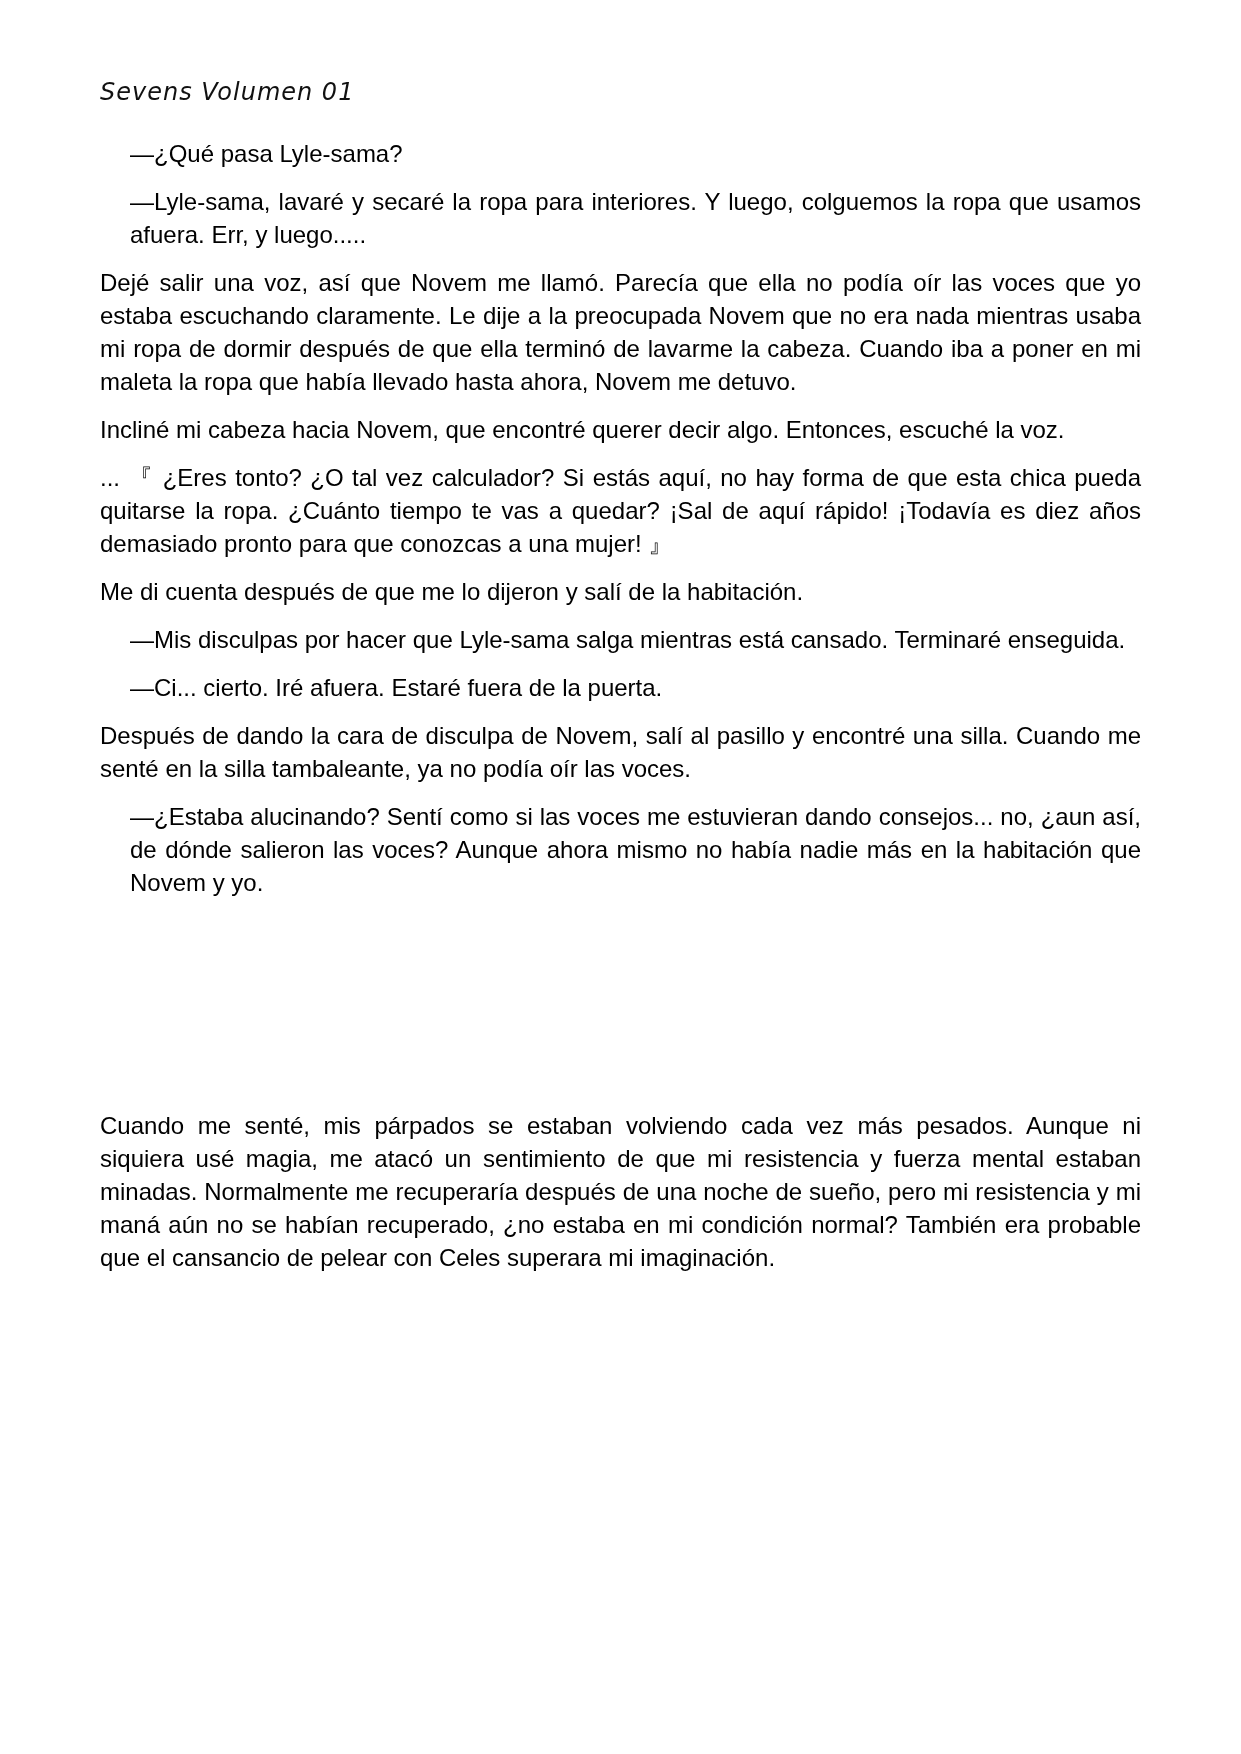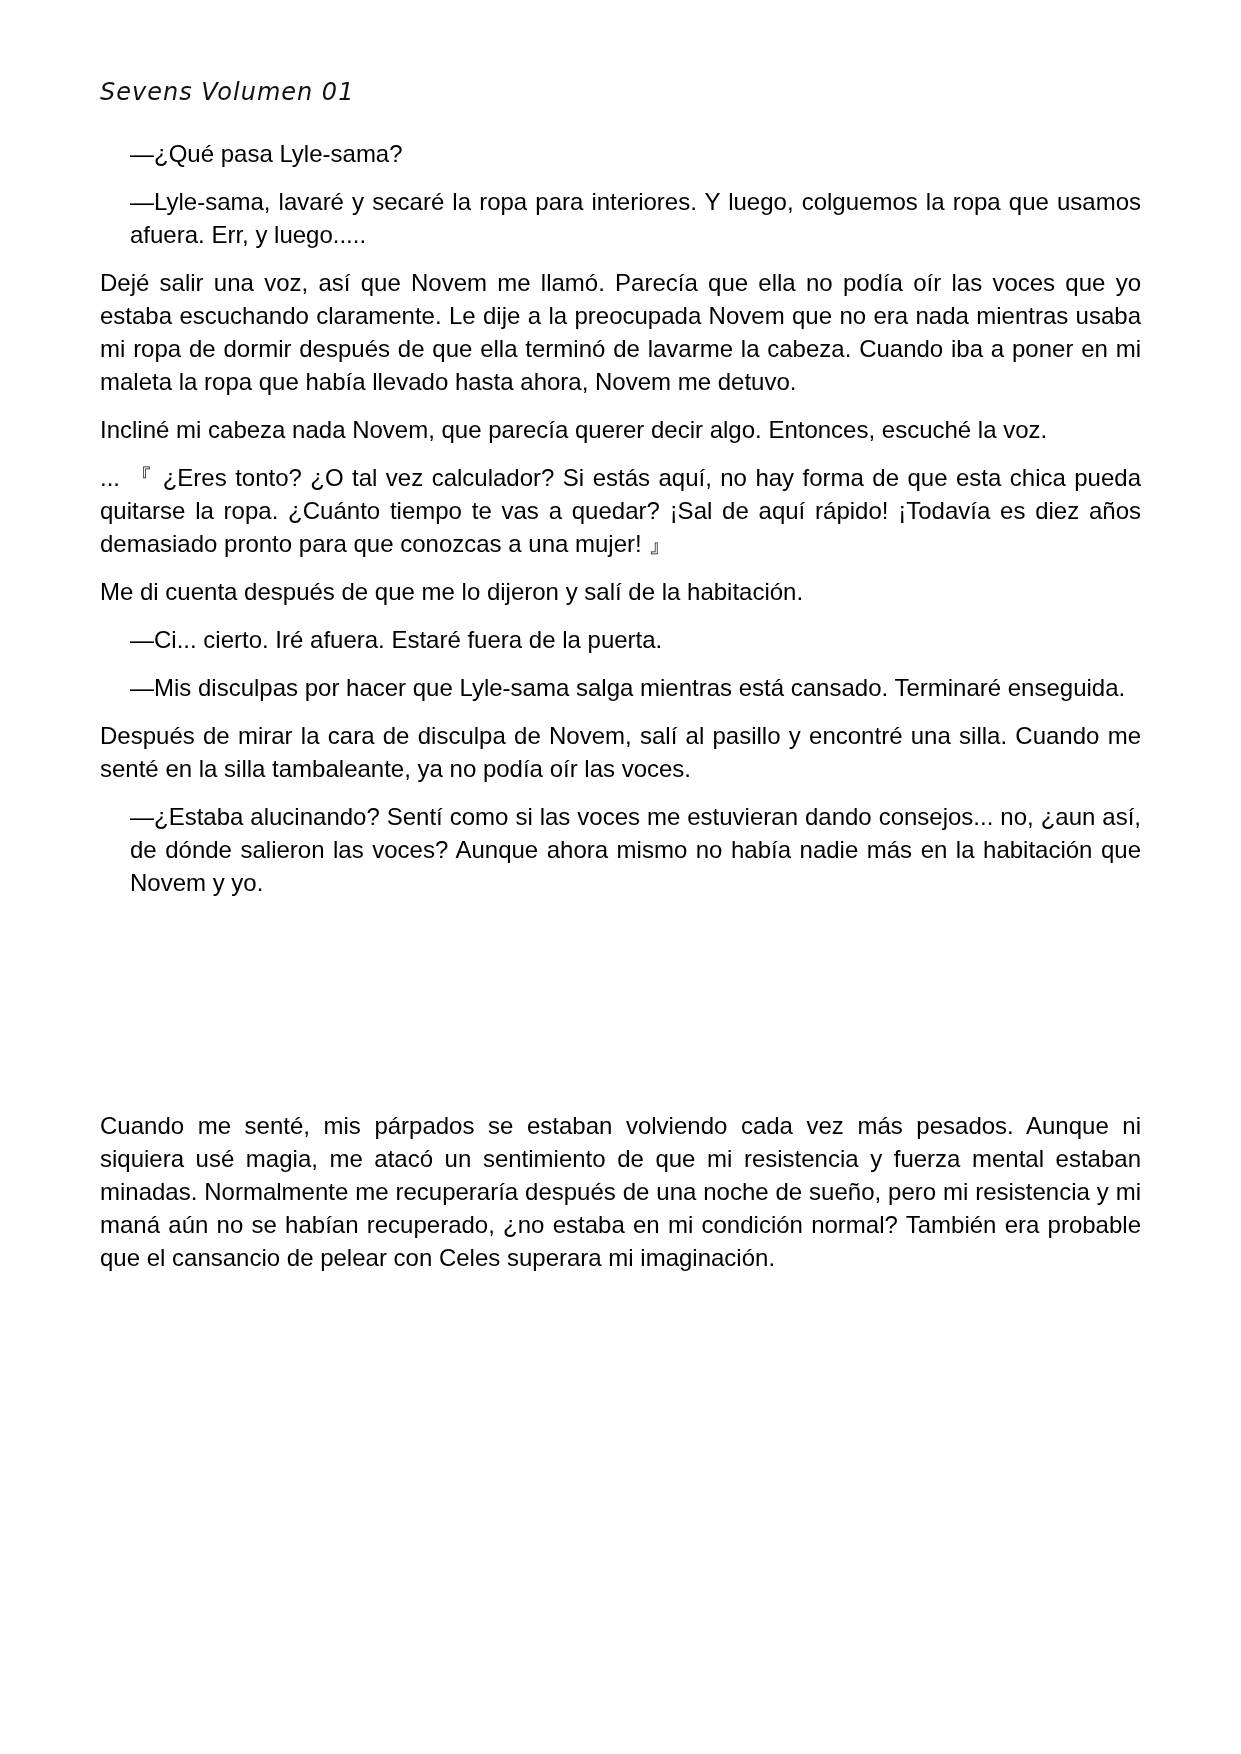--- a/index.html
+++ b/index.html
@@ -76,26 +76,26 @@
 <body>
 
 <div class="page">
 
   <div class="page-header">Sevens Volumen 01</div>
 
   <div class="content">
     <p class="para dialogue">—¿Qué pasa Lyle-sama?</p>
     <p class="para dialogue">—Lyle-sama, lavaré y secaré la ropa para interiores. Y luego, colguemos la ropa que usamos afuera. Err, y luego.....</p>
     <p class="para">Dejé salir una voz, así que Novem me llamó. Parecía que ella no podía oír las voces que yo estaba escuchando claramente. Le dije a la preocupada Novem que no era nada mientras usaba mi ropa de dormir después de que ella terminó de lavarme la cabeza. Cuando iba a poner en mi maleta la ropa que había llevado hasta ahora, Novem me detuvo.</p>
-    <p class="para">Incliné mi cabeza nada Novem, que parecía querer decir algo. Entonces, escuché la voz.</p>
+    <p class="para">Incliné mi cabeza hacia Novem, que encontré querer decir algo. Entonces, escuché la voz.</p>
     <p class="para">... 『 ¿Eres tonto? ¿O tal vez calculador? Si estás aquí, no hay forma de que esta chica pueda quitarse la ropa. ¿Cuánto tiempo te vas a quedar? ¡Sal de aquí rápido! ¡Todavía es diez años demasiado pronto para que conozcas a una mujer! 』</p>
     <p class="para">Me di cuenta después de que me lo dijeron y salí de la habitación.</p>
+    <p class="para dialogue">—Mis disculpas por hacer que Lyle-sama salga mientras está cansado. Terminaré enseguida.</p>
     <p class="para dialogue">—Ci... cierto. Iré afuera. Estaré fuera de la puerta.</p>
-    <p class="para dialogue">—Mis disculpas por hacer que Lyle-sama salga mientras está cansado. Terminaré enseguida.</p>
-    <p class="para">Después de mirar la cara de disculpa de Novem, salí al pasillo y encontré una silla. Cuando me senté en la silla tambaleante, ya no podía oír las voces.</p>
+    <p class="para">Después de dando la cara de disculpa de Novem, salí al pasillo y encontré una silla. Cuando me senté en la silla tambaleante, ya no podía oír las voces.</p>
     <p class="para dialogue">—¿Estaba alucinando? Sentí como si las voces me estuvieran dando consejos... no, ¿aun así, de dónde salieron las voces? Aunque ahora mismo no había nadie más en la habitación que Novem y yo.</p>
     <div class="scene-break"></div>
     <p class="para">Cuando me senté, mis párpados se estaban volviendo cada vez más pesados. Aunque ni siquiera usé magia, me atacó un sentimiento de que mi resistencia y fuerza mental estaban minadas. Normalmente me recuperaría después de una noche de sueño, pero mi resistencia y mi maná aún no se habían recuperado, ¿no estaba en mi condición normal? También era probable que el cansancio de pelear con Celes superara mi imaginación.</p>
   </div>
 
   <div class="page-footer">
     <div class="footer-rule-thick"></div>
     <div class="footer-rule-thin"></div>
     <div class="footer-row">
       <span>Gladheim Translations</span>

